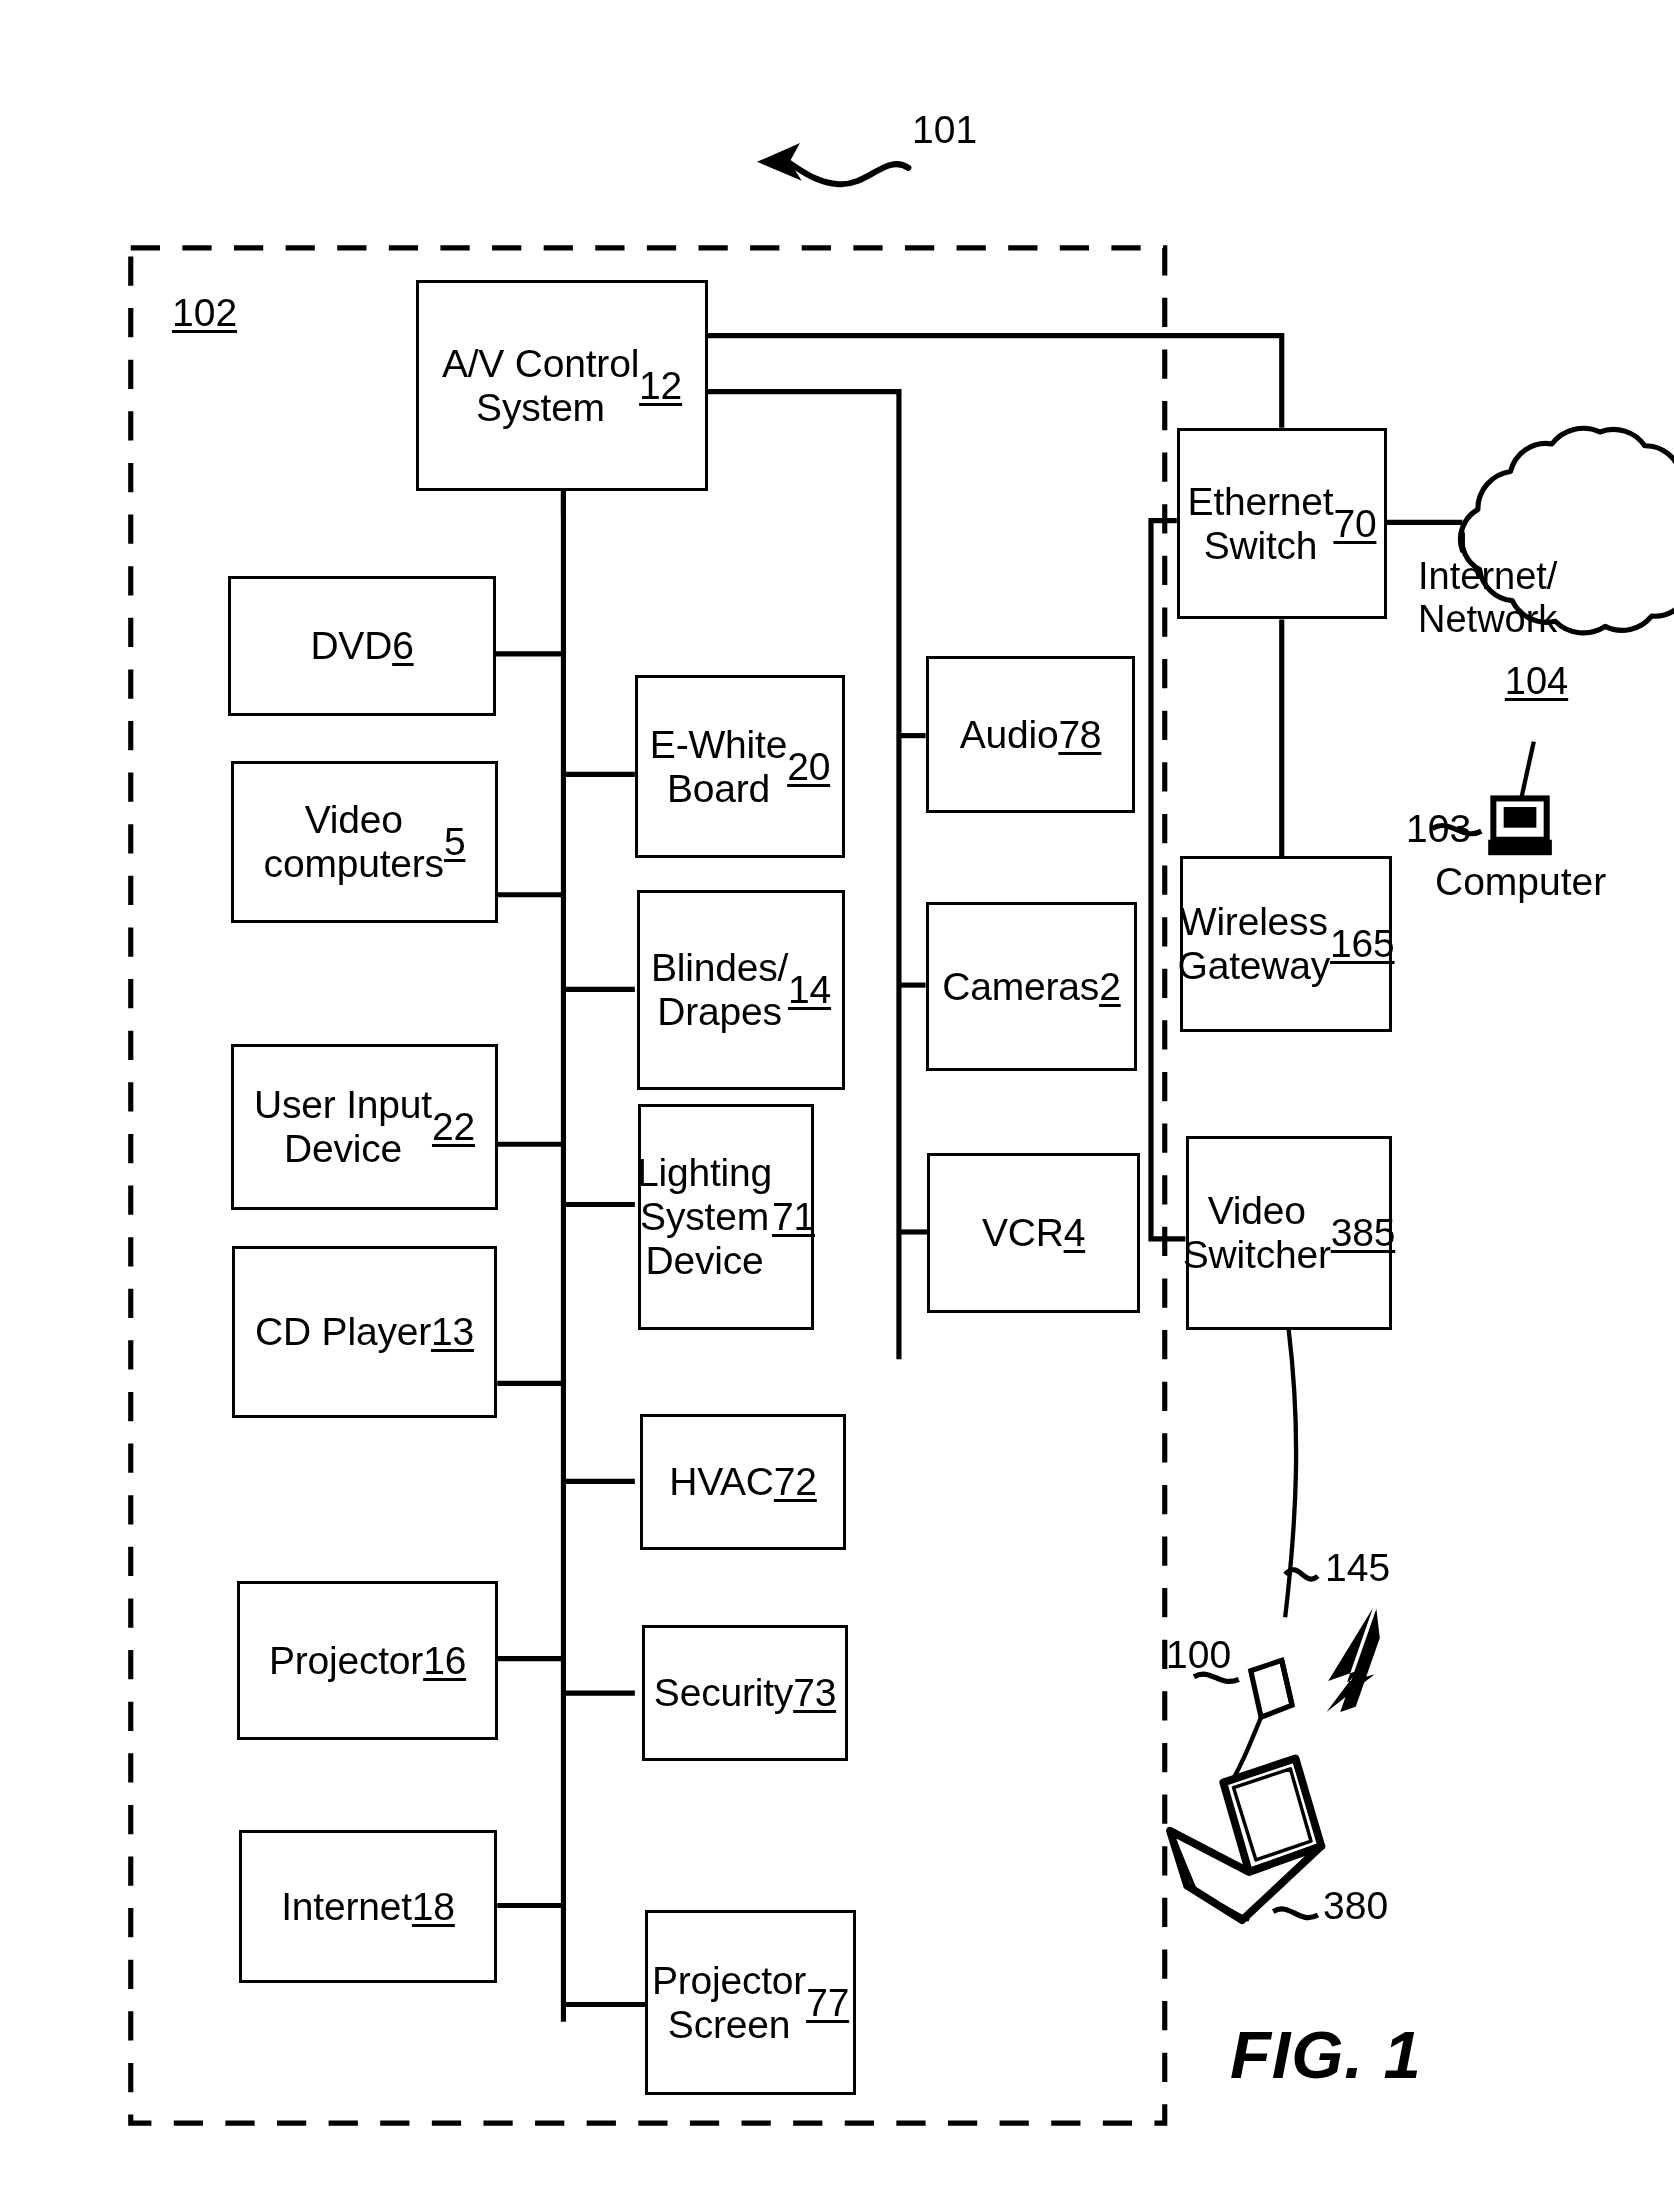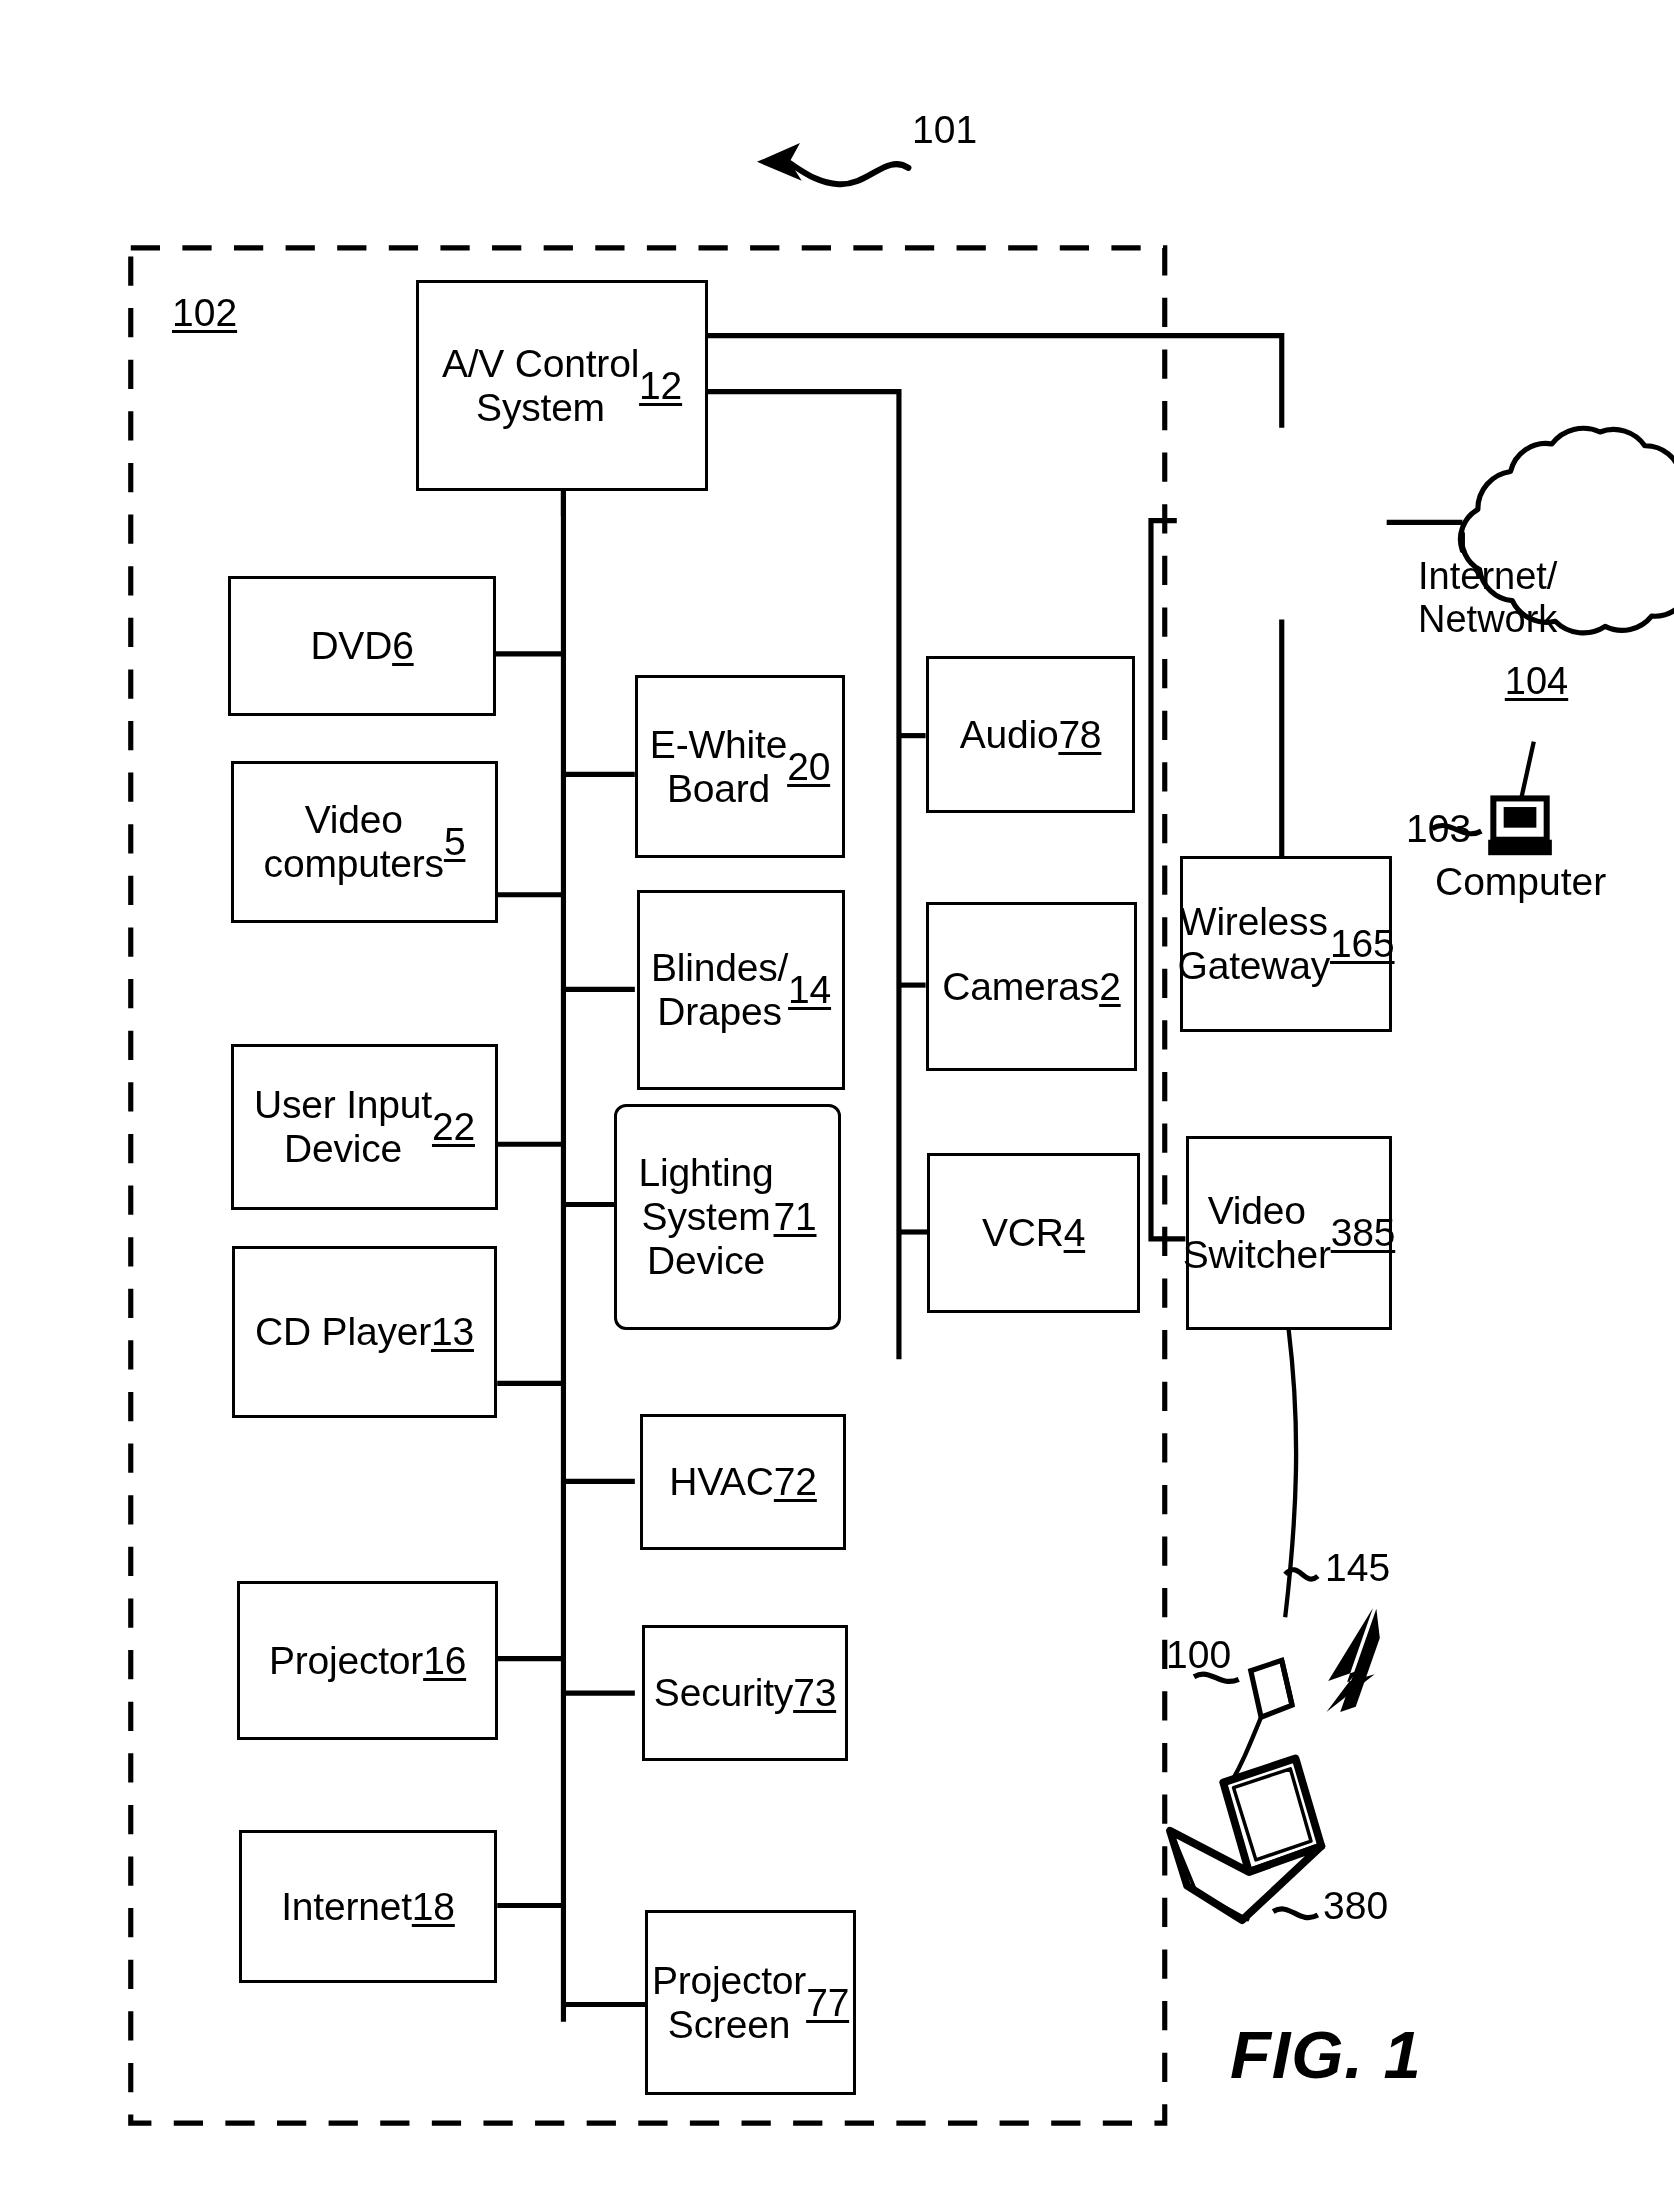--- a/index.html
+++ b/index.html
@@ -192,21 +192,21 @@
 Board</span>
     <span class="num">20</span>
   </div>
 
   <div class="node" style="left:637px;top:890px;width:208px;height:200px;">
     <span class="lbl">Blindes/
 Drapes</span>
     <span class="num">14</span>
   </div>
 
-  <div class="node" style="left:614px;top:1104px;width:227px;height:226px;border-radius:12px;">
+  <div class="node" style="left:638px;top:1104px;width:176px;height:226px;">
     <span class="lbl">Lighting
 System
 Device</span>
     <span class="num">71</span>
   </div>
 
   <div class="node" style="left:640px;top:1414px;width:206px;height:136px;">
     <span class="lbl">HVAC</span>
     <span class="num">72</span>
   </div>
@@ -230,20 +230,25 @@
   <div class="node" style="left:926px;top:902px;width:211px;height:169px;">
     <span class="lbl">Cameras</span>
     <span class="num">2</span>
   </div>
 
   <div class="node" style="left:927px;top:1153px;width:213px;height:160px;">
     <span class="lbl">VCR</span>
     <span class="num">4</span>
   </div>
 
+  <div class="node" style="left:1177px;top:428px;width:210px;height:191px;">
+    <span class="lbl">Ethernet
+Switch</span>
+    <span class="num">70</span>
+  </div>
 
   <div class="node" style="left:1180px;top:856px;width:212px;height:176px;">
     <span class="lbl">Wireless
 Gateway</span>
     <span class="num">165</span>
   </div>
 
   <div class="node" style="left:1186px;top:1136px;width:206px;height:194px;">
     <span class="lbl">Video
 Switcher</span>

